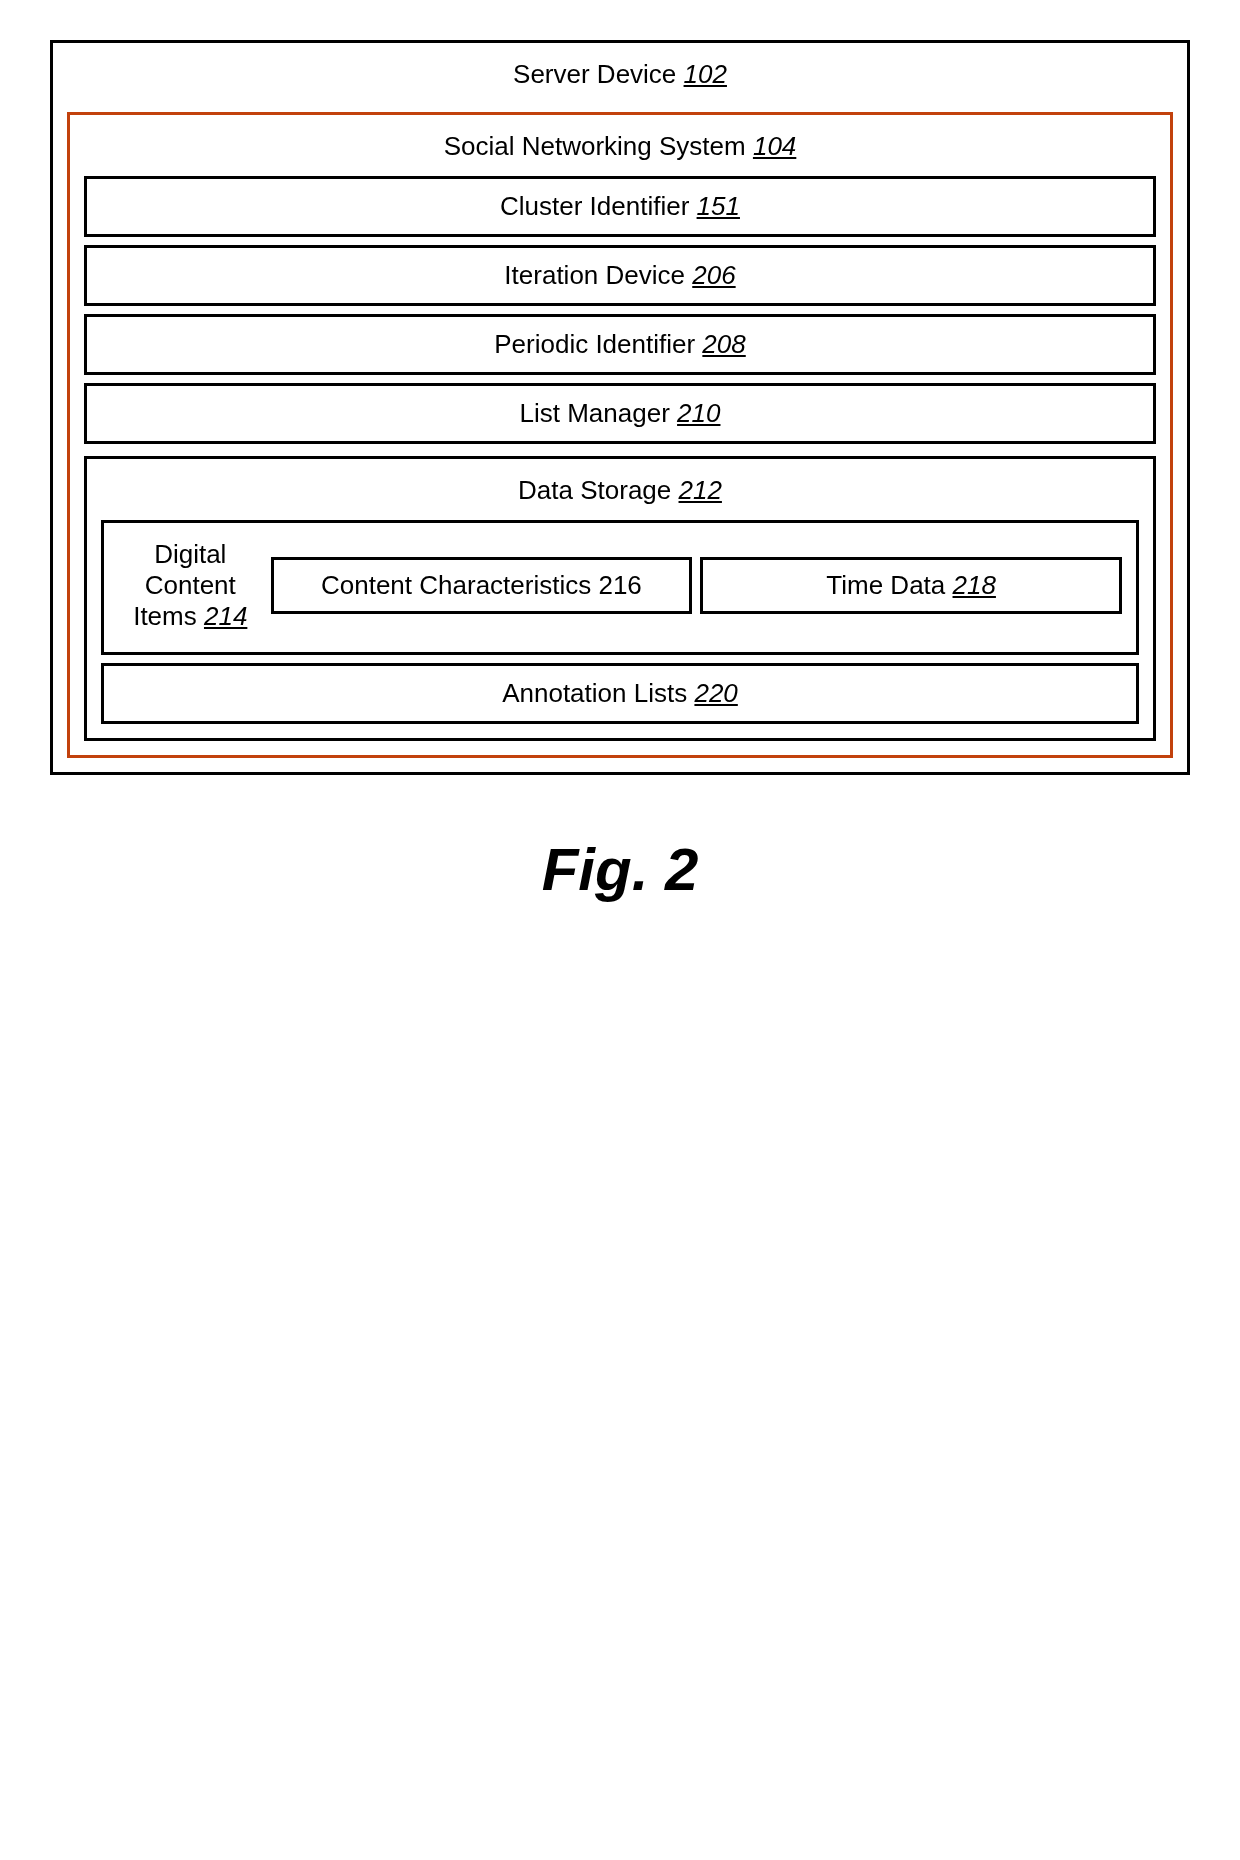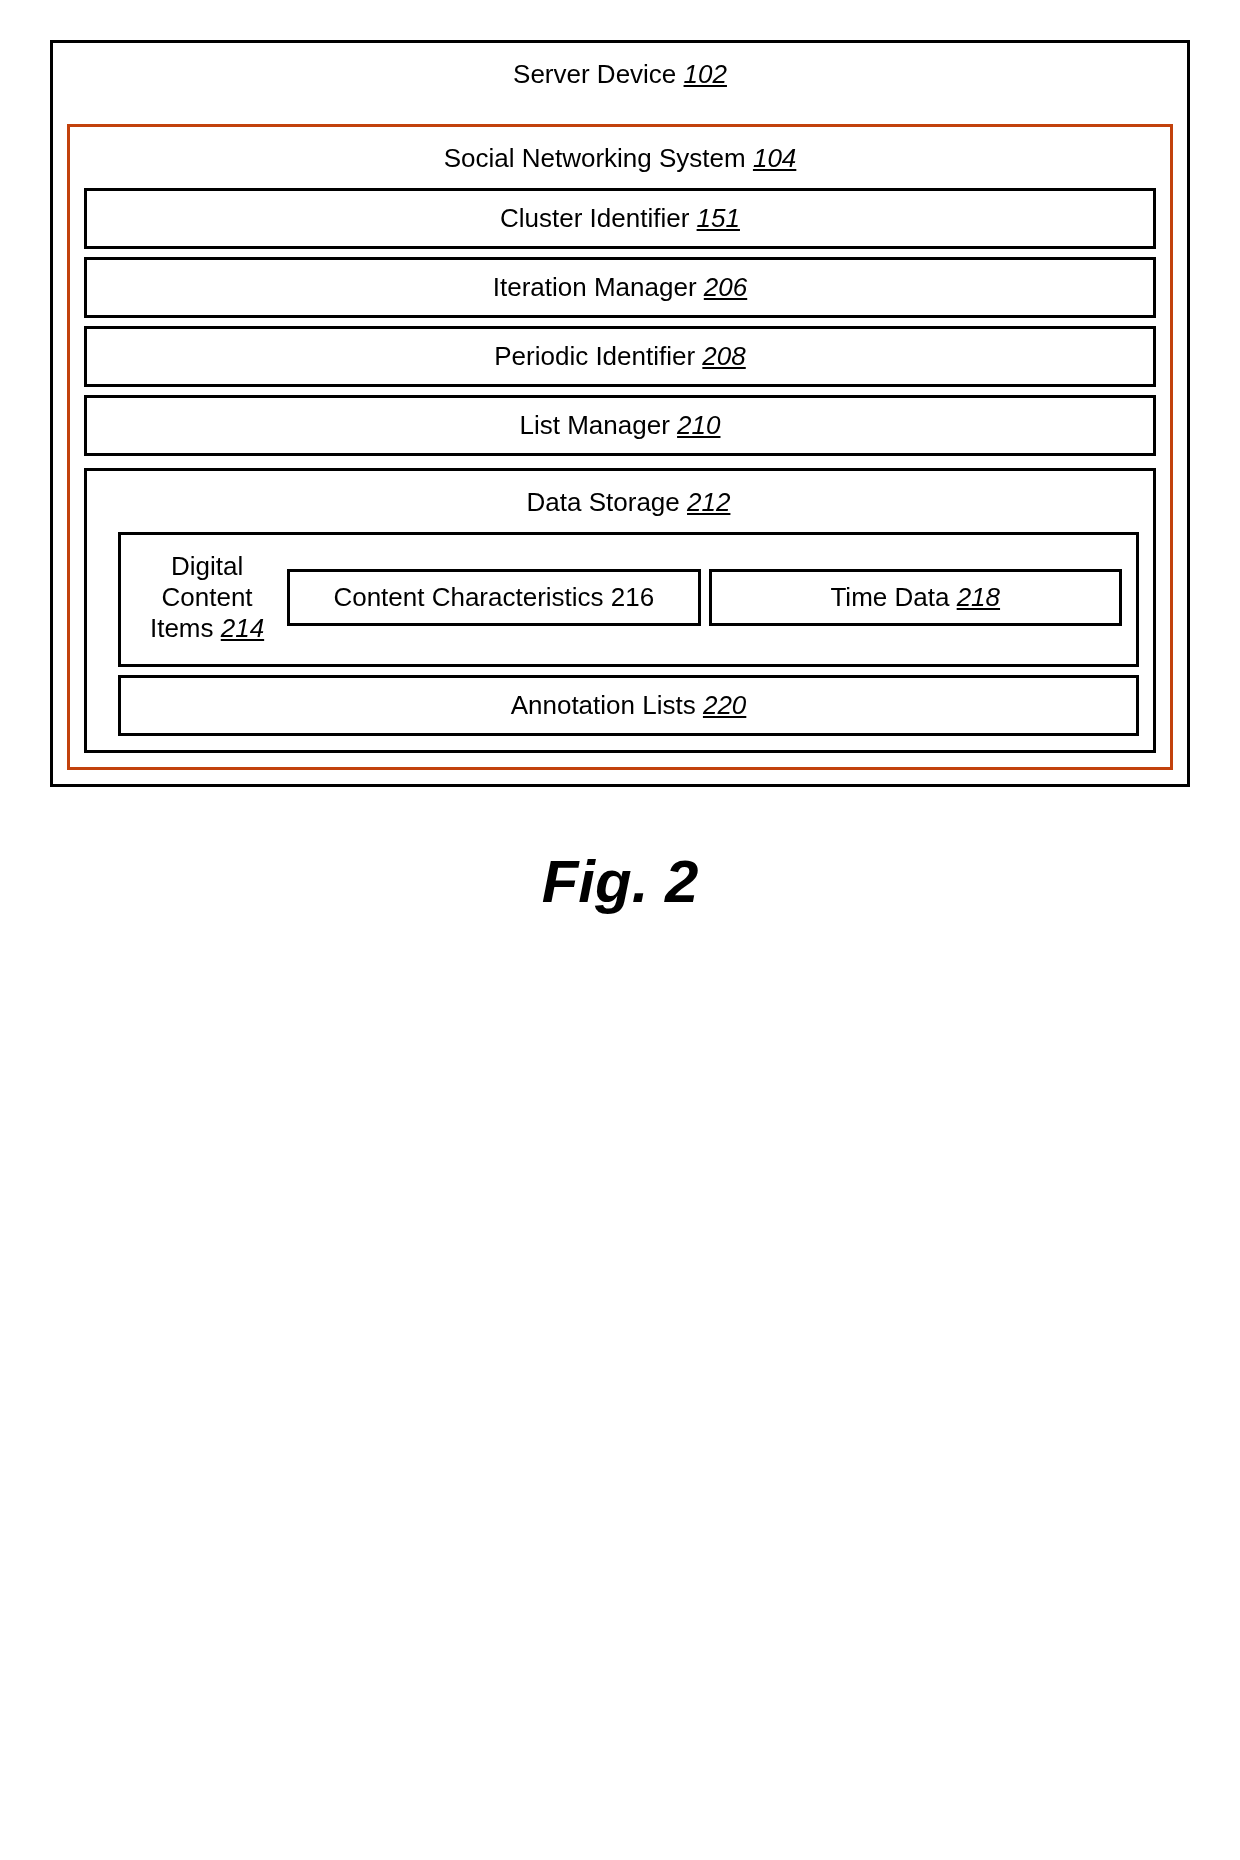--- a/index.html
+++ b/index.html
@@ -42,21 +42,21 @@
     }
 
     
     .server-device {
       border: 3px solid #000;
       width: 100%;
       padding: 10px 14px 14px 14px;
       display: flex;
       flex-direction: column;
       align-items: center;
-      gap: 16px;
+      gap: 4px;
     }
 
     
     .social-networking {
       border: 3px solid #c2410c;
       width: 100%;
       padding: 10px 14px 14px 14px;
       display: flex;
       flex-direction: column;
       align-items: center;
@@ -69,21 +69,21 @@
       border: 3px solid #000;
       width: 100%;
       padding: 12px 10px;
       text-align: center;
     }
 
     
     .data-storage {
       border: 3px solid #000;
       width: 100%;
-      padding: 10px 14px 14px 31px;
+      padding: 10px 14px 14px 14px;
       display: flex;
       flex-direction: column;
       align-items: center;
       gap: 8px;
       margin-top: 4px;
     }
 
     
     .digital-content-items {
       border: 3px solid #000;
@@ -137,21 +137,21 @@
 
 
       <div class="component-box">
         <span class="box-label">
           <span>Cluster Identifier</span> <span class="ref">151</span>
         </span>
       </div>
 
       <div class="component-box">
         <span class="box-label">
-          <span>Iteration Manager</span> <span class="ref">206</span>
+          <span>Iteration Device</span> <span class="ref">206</span>
         </span>
       </div>
 
       <div class="component-box">
         <span class="box-label">
           <span>Periodic Identifier</span> <span class="ref">208</span>
         </span>
       </div>
 
       <div class="component-box">

